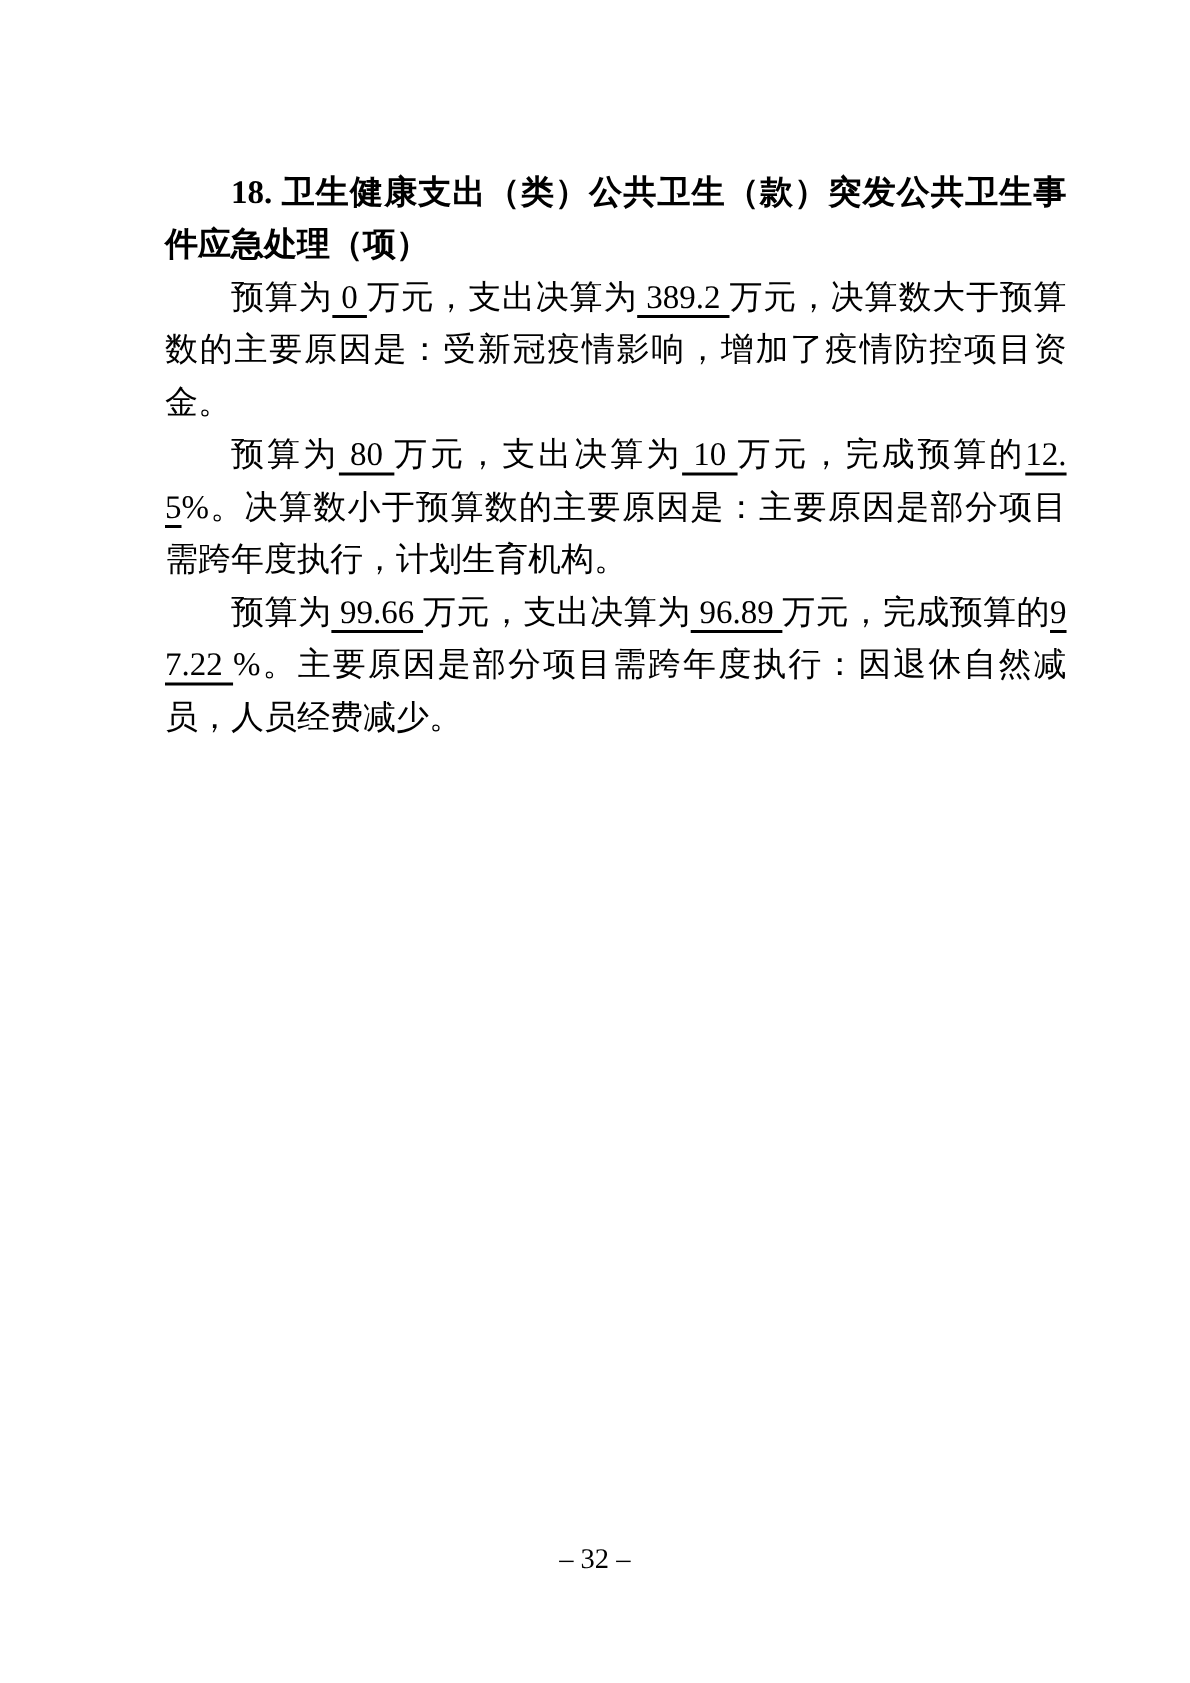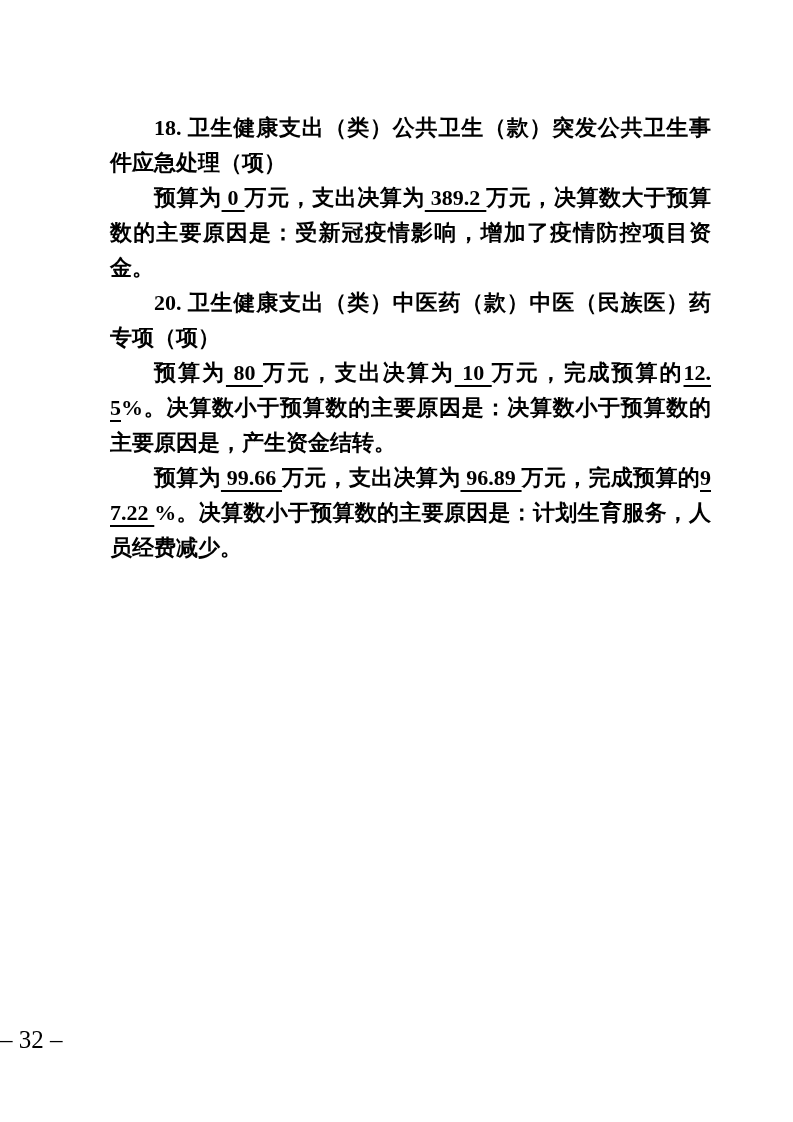--- a/index.html
+++ b/index.html
@@ -23,55 +23,53 @@
     width: 601px;
     margin-top: 20px;
   }
   .content p {
     margin: 0;
     font-size: 22px;
     line-height: 35px;
     text-align: justify;
     text-indent: 44px;
     word-break: break-all;
-    font-weight: bold;
   }
   p.item-heading {
     font-weight: bold;
   }
   span.u {
     text-decoration: underline;
     text-underline-offset: 5px;
     text-decoration-thickness: 1.5px;
   }
   .footer {
     position: absolute;
     left: 0;
     right: 0;
     top: 1028px;
-    text-align: left;
-    font-size: 25px;
+    text-align: center;
+    font-size: 19px;
     line-height: 24px;
     font-family: "Liberation Serif", "DejaVu Serif", serif;
   }
 </style>
 </head>
 <body>
 
 <div class="page">
 
   <div class="content">
   <p class="item-heading">18.&nbsp;卫生健康支出（类）公共卫生（款）突发公共卫生事件应急处理（项）</p>
   <p class="item-body"><span>预算为</span><span class="u">&nbsp;0&nbsp;</span><span>万元，支出决算为</span><span class="u">&nbsp;389.2&nbsp;</span><span>万元，决算数大于预算数的主要原因是：受新冠疫情影响，增加了疫情防控项目资金。</span></p>
 
 
-  <p class="item-heading">20.&nbsp;卫生健康支出（类）中医药（款）中医（民族医）药专项（项）</p>
 
-  <p class="item-body"><span>预算为</span><span class="u">&nbsp;80&nbsp;</span><span>万元，支出决算为</span><span class="u">&nbsp;10&nbsp;</span><span>万元，完成预算的</span><span class="u">12.5</span><span>%。决算数小于预算数的主要原因是：决算数小于预算数的主要原因是，产生资金结转。</span></p>
+  <p class="item-body"><span>预算为</span><span class="u">&nbsp;80&nbsp;</span><span>万元，支出决算为</span><span class="u">&nbsp;10&nbsp;</span><span>万元，完成预算的</span><span class="u">12.5</span><span>%。决算数小于预算数的主要原因是：主要原因是部分项目需跨年度执行，计划生育机构。</span></p>
 
-  <p class="item-body"><span>预算为</span><span class="u">&nbsp;99.66&nbsp;</span><span>万元，支出决算为</span><span class="u">&nbsp;96.89&nbsp;</span><span>万元，完成预算的</span><span class="u">97.22&nbsp;</span><span>%。决算数小于预算数的主要原因是：计划生育服务，人员经费减少。</span></p>
+  <p class="item-body"><span>预算为</span><span class="u">&nbsp;99.66&nbsp;</span><span>万元，支出决算为</span><span class="u">&nbsp;96.89&nbsp;</span><span>万元，完成预算的</span><span class="u">97.22&nbsp;</span><span>%。主要原因是部分项目需跨年度执行：因退休自然减员，人员经费减少。</span></p>
 
 
 </div>
 
   <div class="footer">– 32 –</div>
 
 </div>
 
 </body></html>

